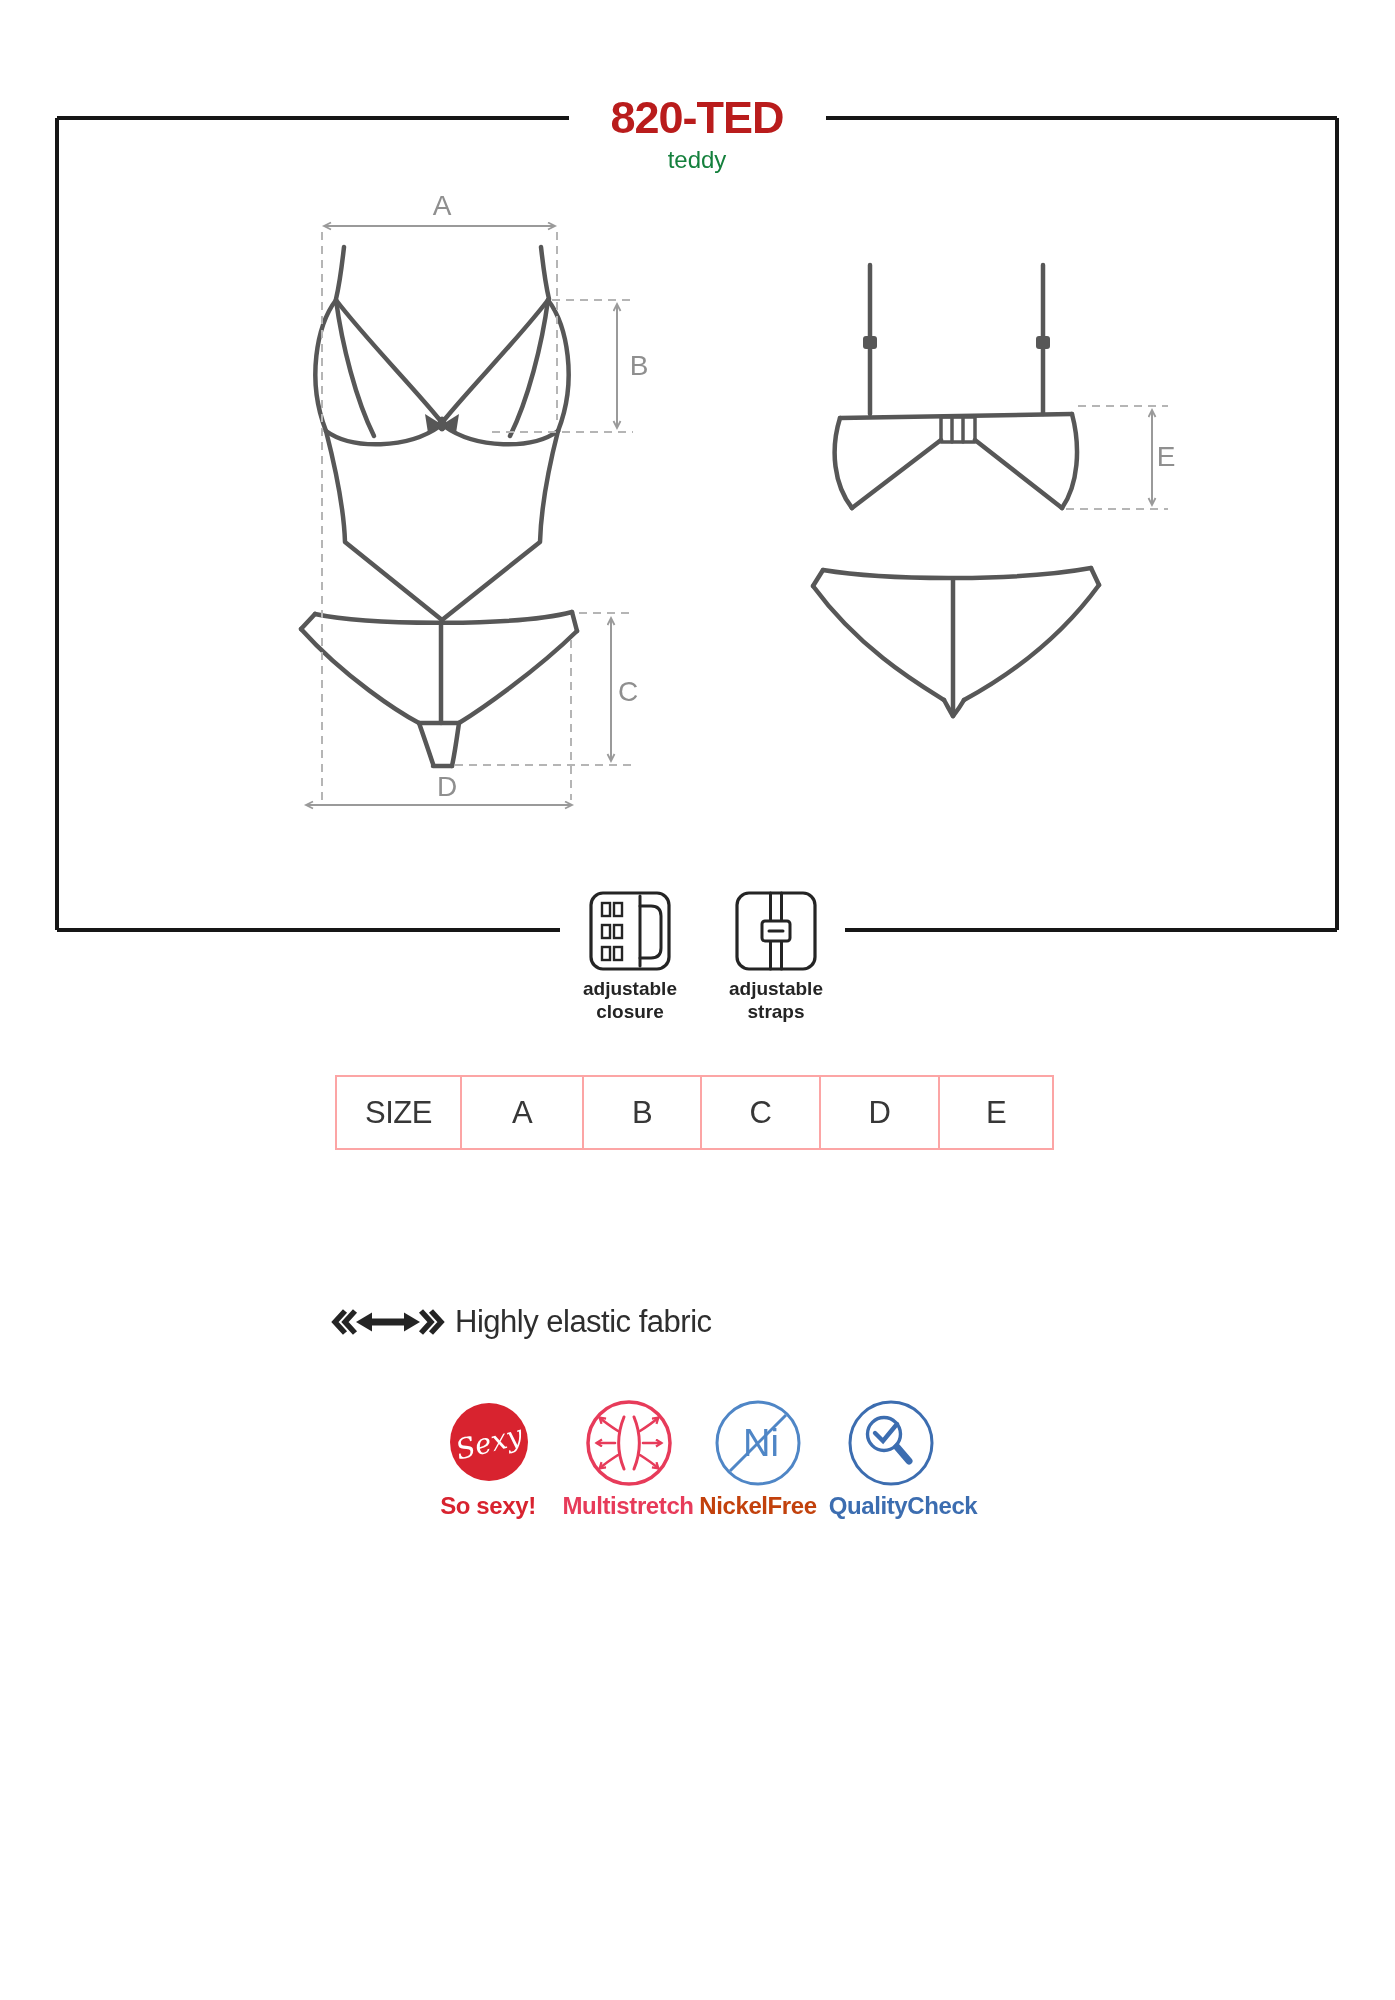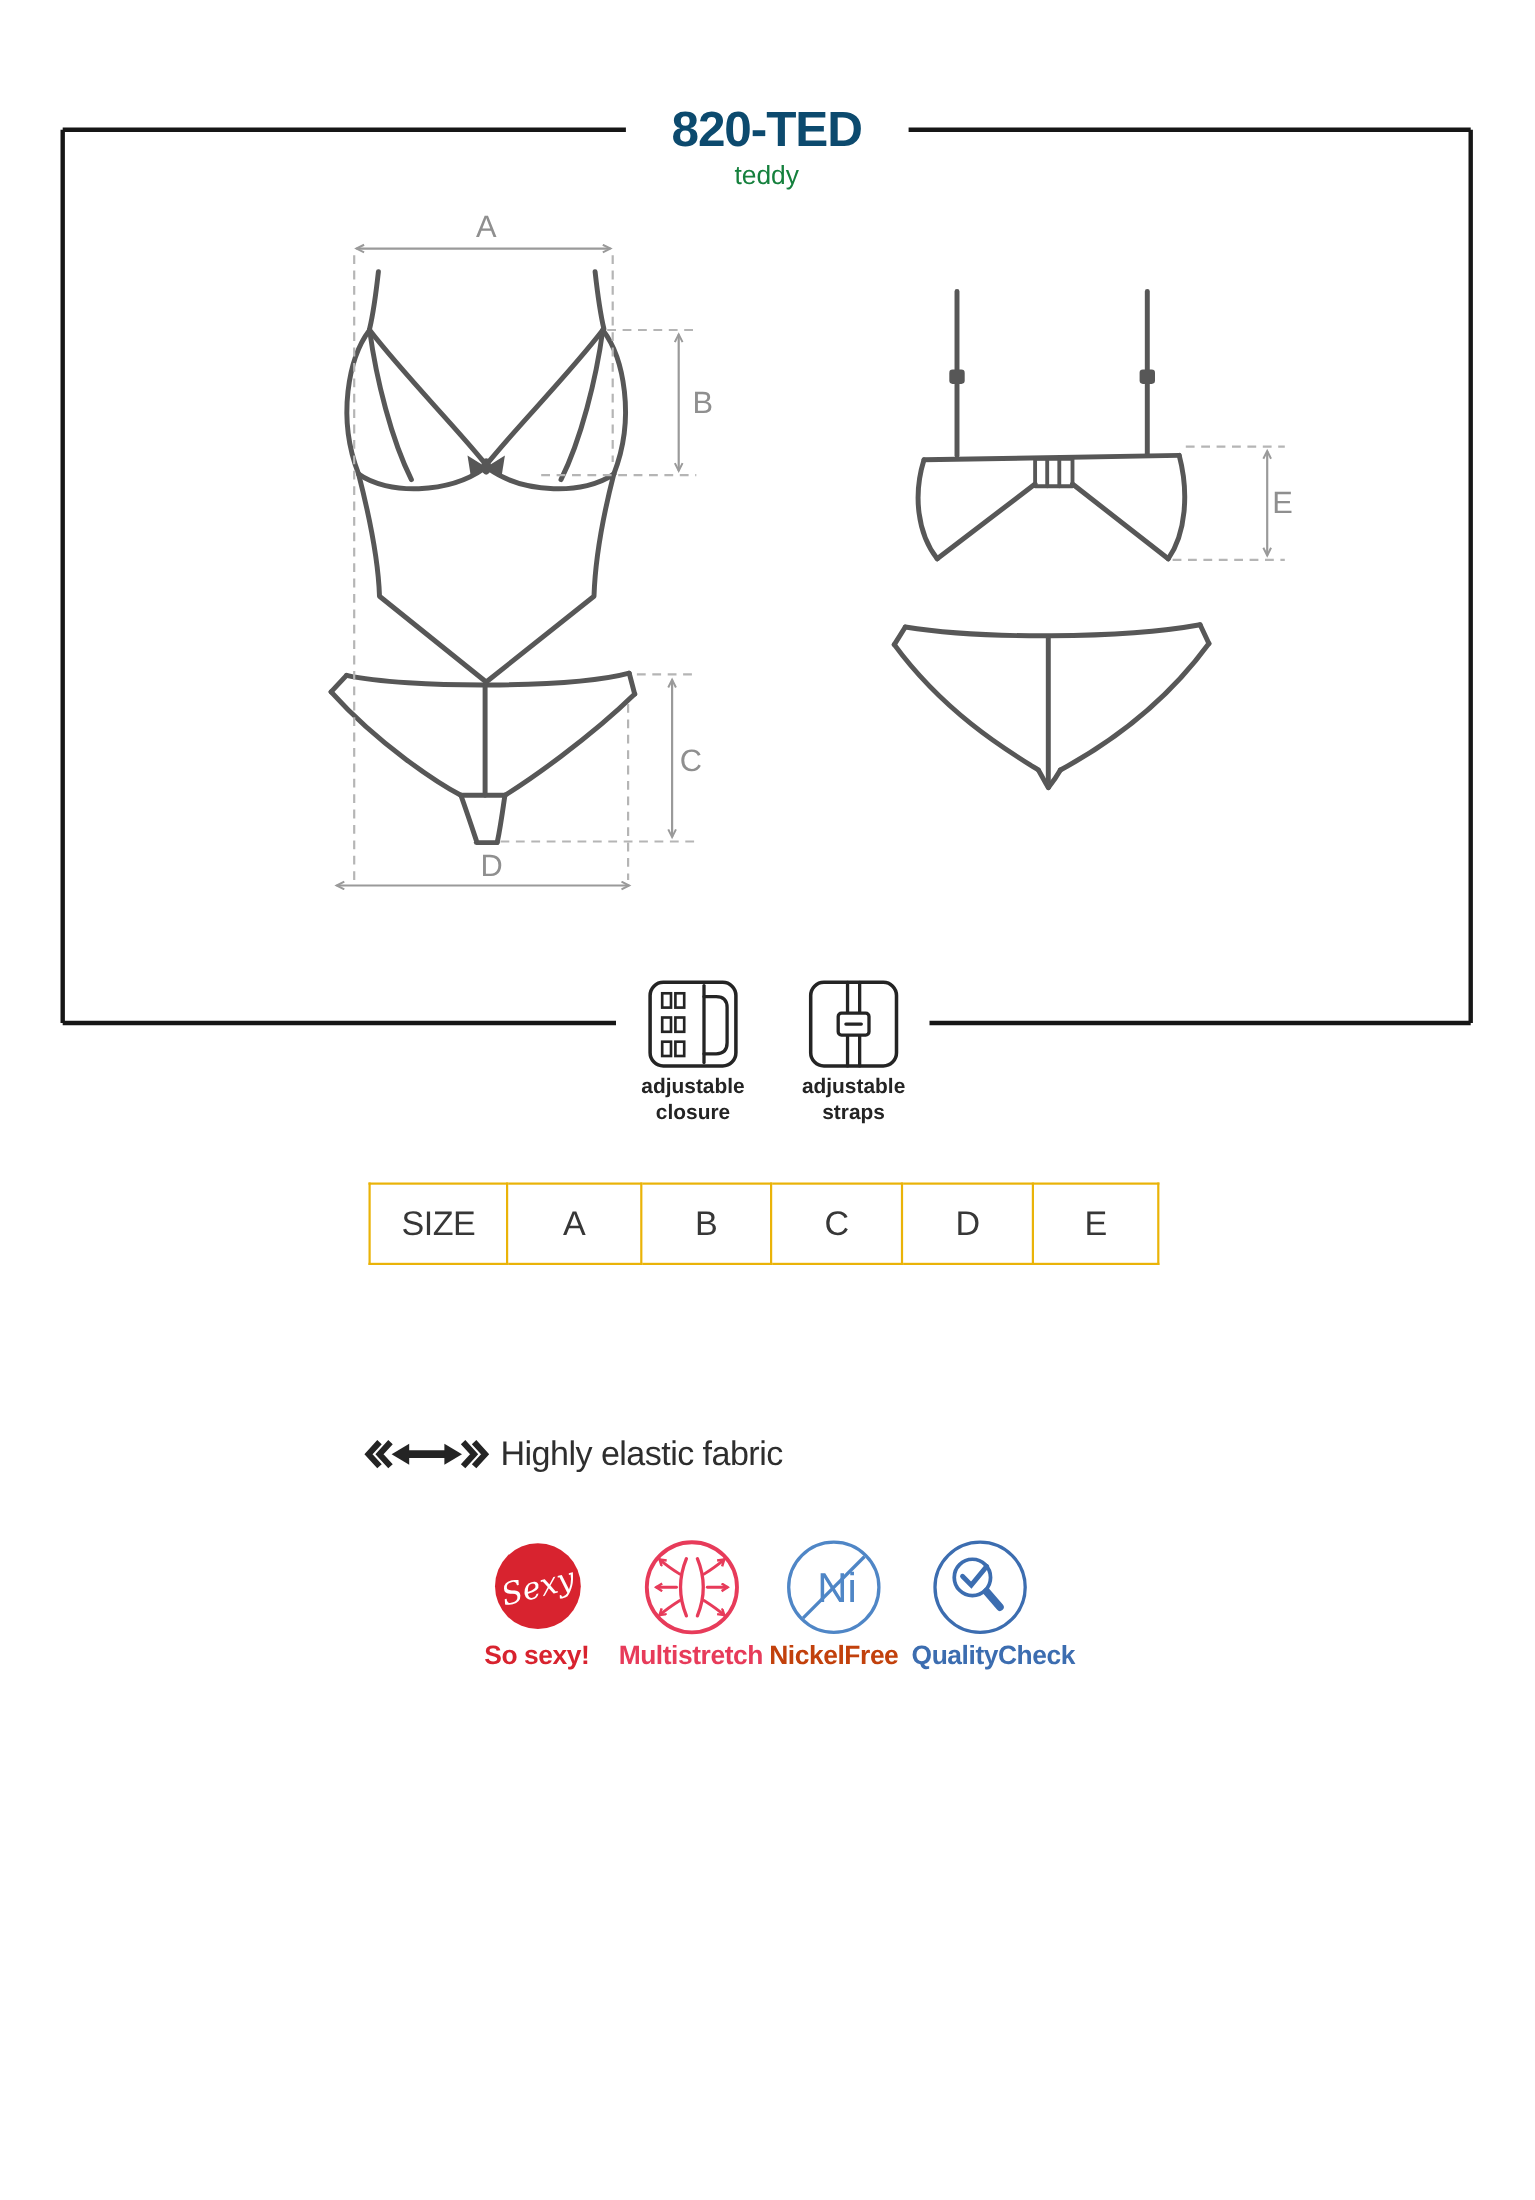--- a/index.html
+++ b/index.html
@@ -1,26 +1,26 @@
 <!DOCTYPE html>
 <html><head>
 <meta charset="utf-8">
 <style>
   html,body{margin:0;padding:0;background:#e9e9e9;}
   .page{position:relative;width:1395px;height:2000px;background:#ffffff;overflow:hidden;
         font-family:"Liberation Sans",sans-serif;}
   .art{position:absolute;left:0;top:0;width:1395px;height:2000px;}
   .abs{position:absolute;}
   .ctr{transform:translateX(-50%);text-align:center;}
-  .title{font-size:45px;font-weight:700;letter-spacing:-1px;color:#0c4a6e;line-height:50px;}
+  .title{font-size:45px;font-weight:700;letter-spacing:-1px;color:#b91c1c;line-height:50px;}
   .subtitle{font-size:24px;color:#15803d;line-height:26px;}
   .dimlabel{font-size:28px;color:#8f8f8f;line-height:28px;}
   .feature-caption{font-size:19px;font-weight:700;color:#242424;line-height:23px;}
   .size-table{border-collapse:collapse;table-layout:fixed;width:717px;}
-  .size-table td,.size-table th{border:2px solid #eab308;text-align:center;vertical-align:middle;
+  .size-table td,.size-table th{border:2px solid #fca5a5;text-align:center;vertical-align:middle;
         font-size:31px;font-weight:400;color:#373737;letter-spacing:-0.5px;padding:0;}
   .fabric-text{font-size:31px;color:#2e2e2e;line-height:34px;letter-spacing:-0.5px;}
   .badge-caption{font-size:24px;font-weight:700;line-height:24px;letter-spacing:-0.4px;}
   .c-red{color:#d8232f}.c-rasp{color:#e73b5a}.c-blue1{color:#c2410c}.c-blue2{color:#3c6db0}
 </style>
 </head>
 <body>
 
 <div class="page">
 

